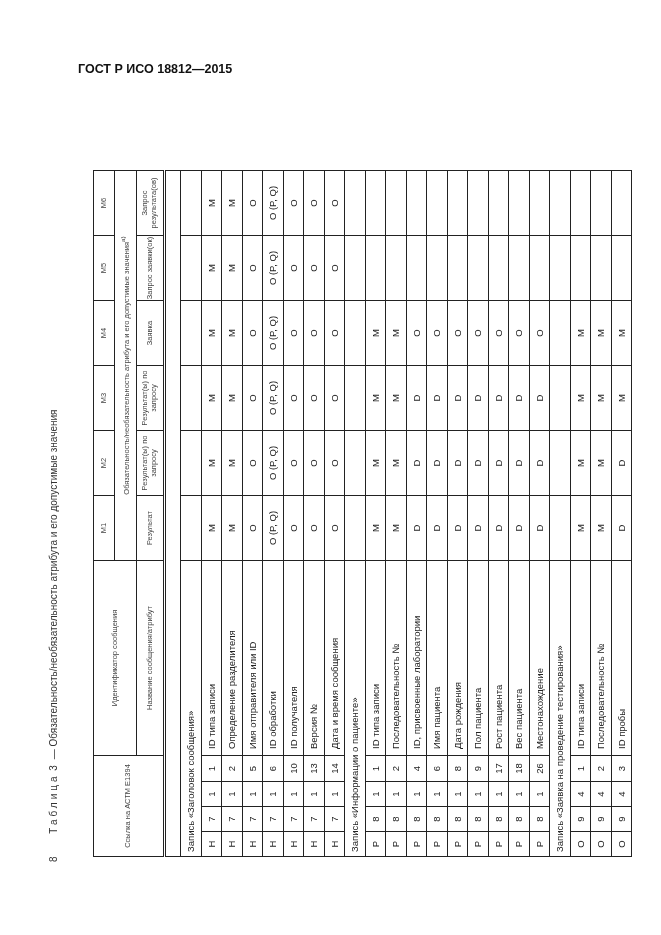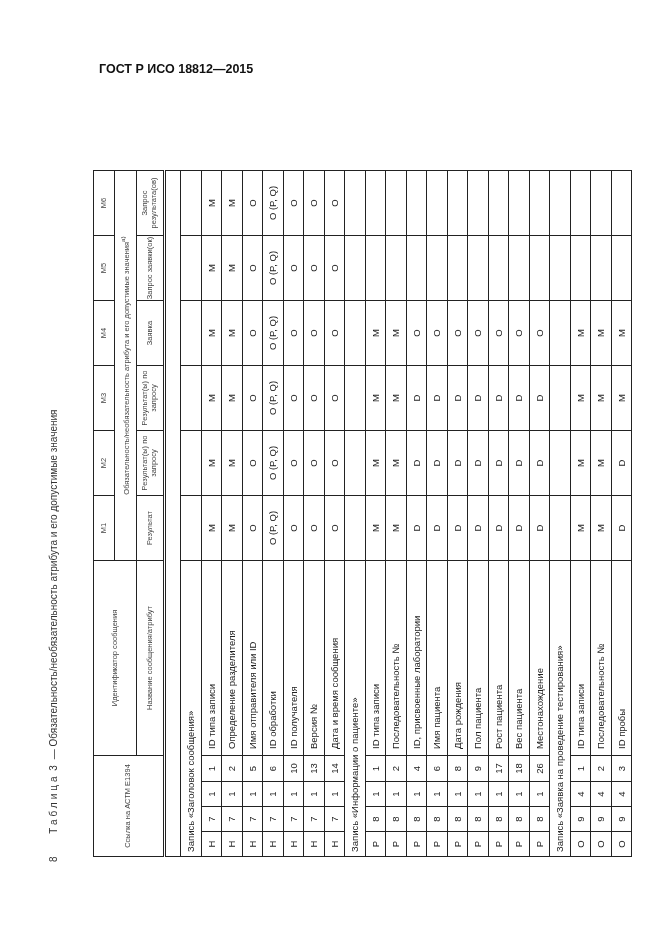--- a/index.html
+++ b/index.html
@@ -1,18 +1,18 @@
 <!DOCTYPE html>
 <html><head>
 <meta charset="utf-8">
 <style>
   html, body { margin:0; padding:0; background:#ffffff; }
   body { width:661px; height:935px; position:relative; overflow:hidden;
          font-family:"Liberation Sans", "DejaVu Sans", sans-serif; color:#222; }
-  .doc-header { position:absolute; left:78px; top:62px; font-weight:bold; font-size:12.5px; color:#111;margin-left:21px; }
+  .doc-header { position:absolute; left:78px; top:62px; font-weight:bold; font-size:12.5px; color:#111; }
   .rot { position:absolute; left:0; top:0; width:800px; height:560px;
          transform-origin: 0 0; transform: translate(48px, 862px) rotate(-90deg); }
   .caption { position:absolute; left:0; top:0; height:18px; font-size:10px; color:#333; white-space:nowrap; }
   .caption .pno { display:inline-block; margin-right:20px; }
   .caption .tbl-word { letter-spacing:3px; }
   table { position:absolute; left:5px; top:45px; border-collapse:collapse; table-layout:fixed; font-size:9.5px; }
   td, th { border:1px solid #222; padding:0; text-align:center; vertical-align:middle; font-weight:normal; overflow:hidden; white-space:nowrap; }
   th { font-size:7.5px; color:#444; line-height:1.15; white-space:normal; }
   .hrow1 td, .hrow1 th { height:20px; }
   .hrow2 th { height:21px; }

